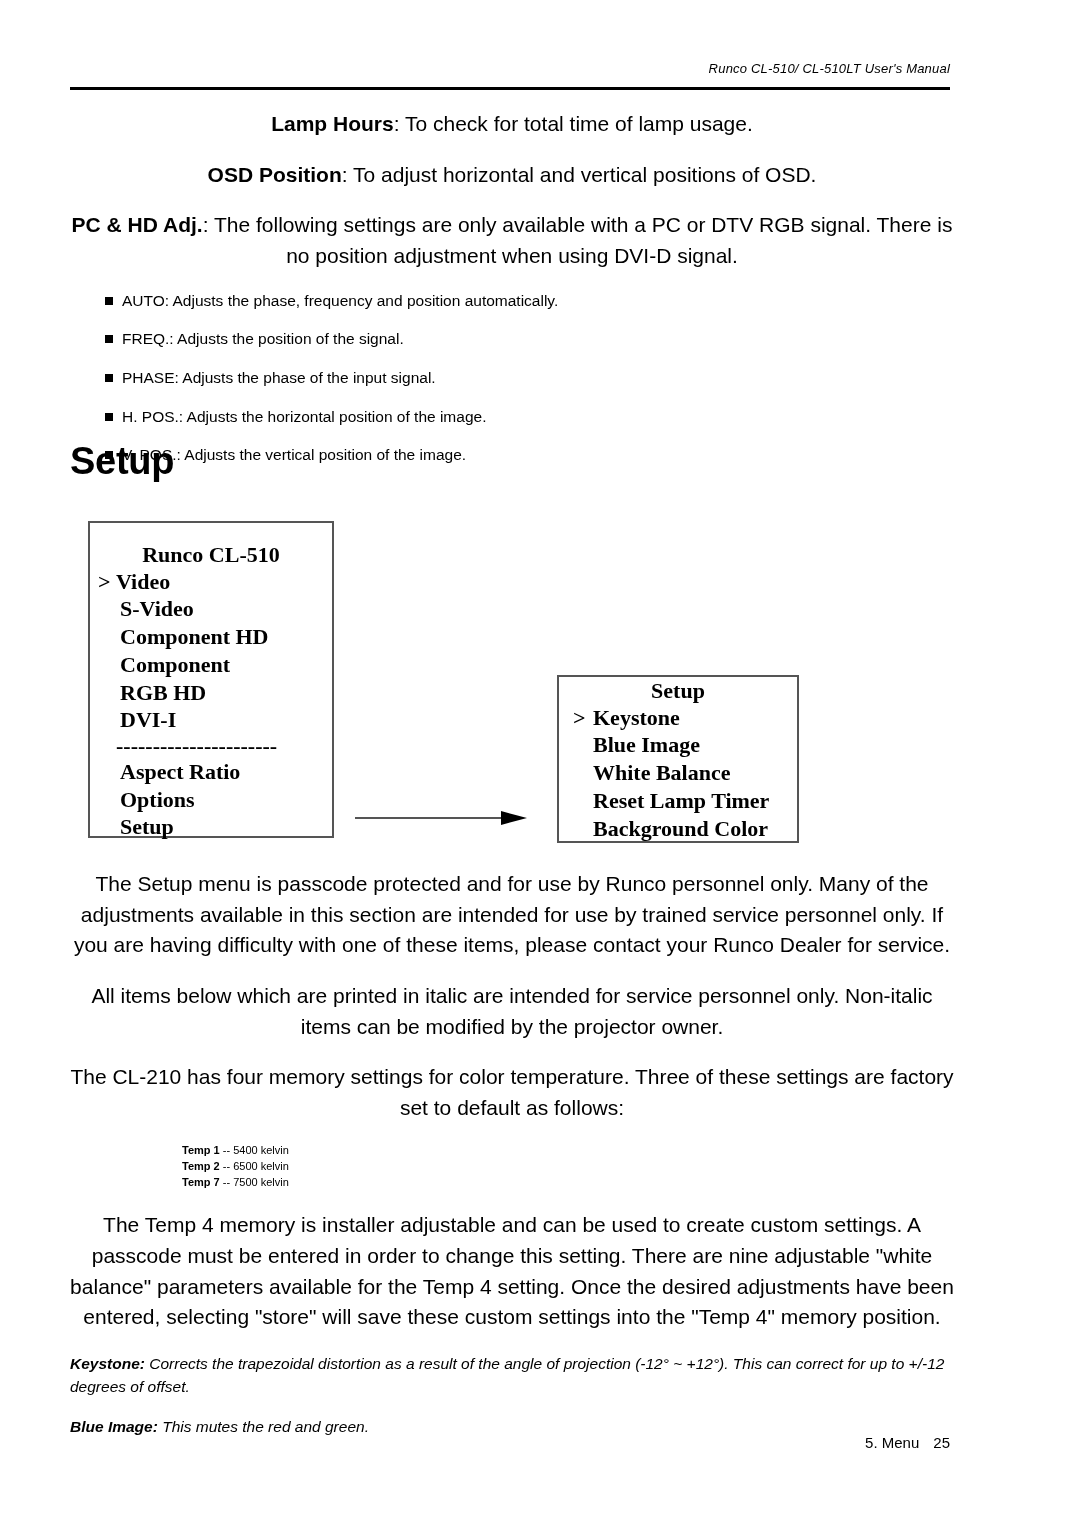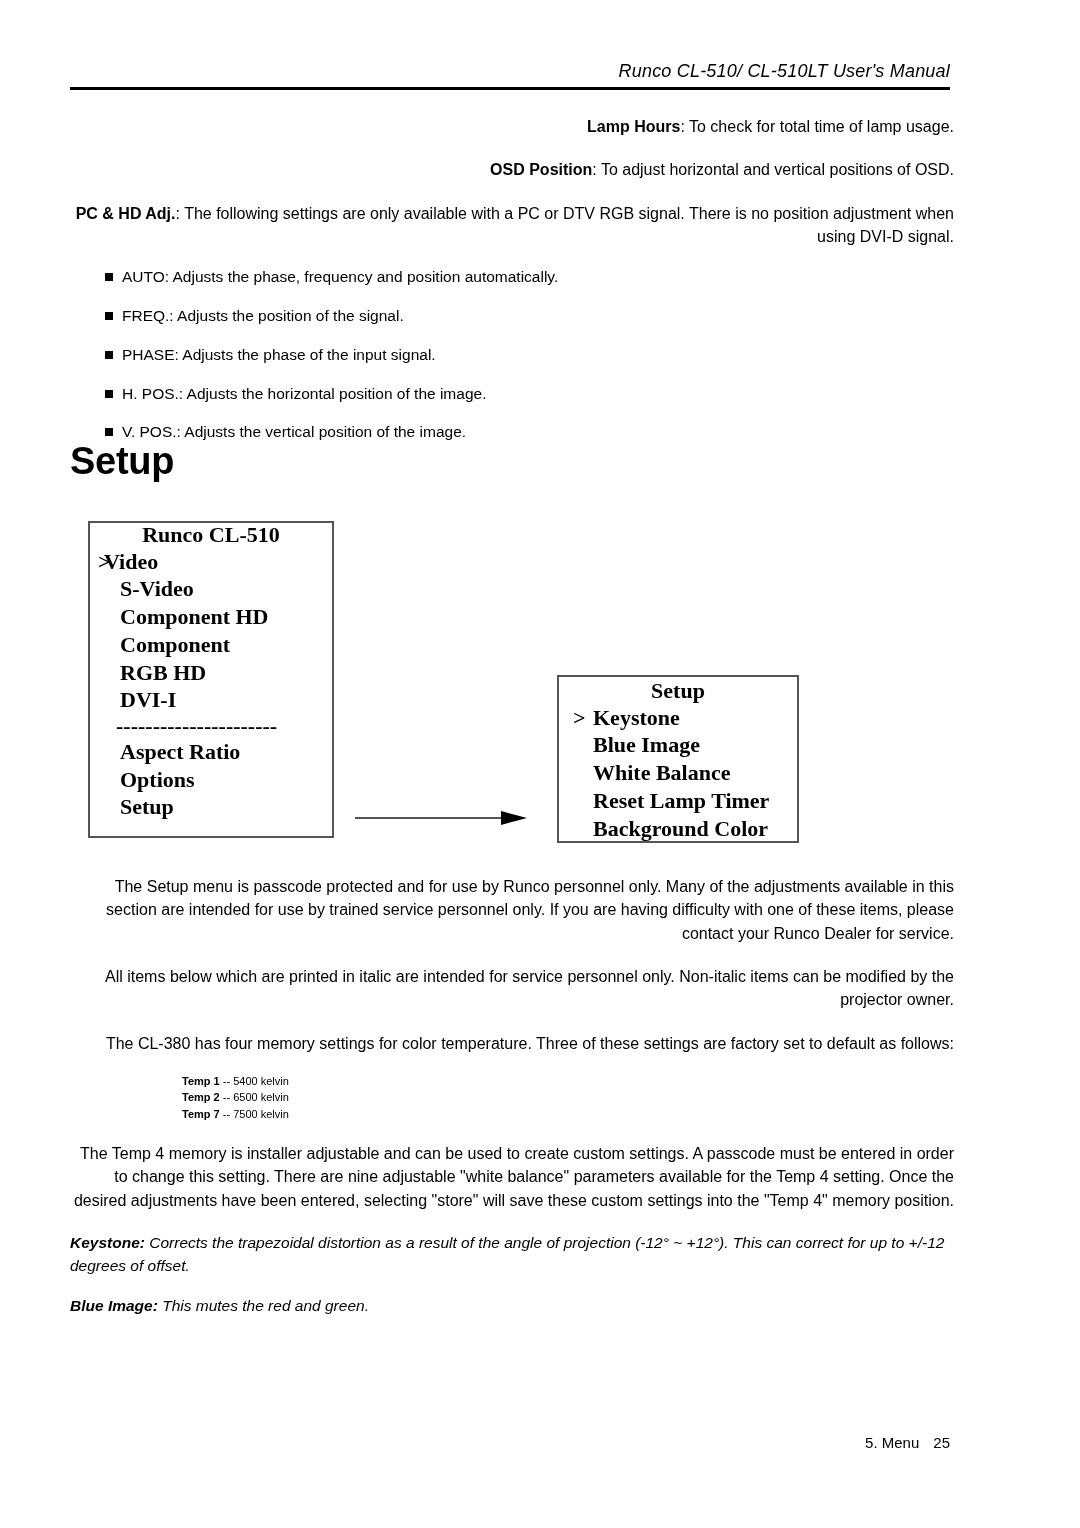--- a/index.html
+++ b/index.html
@@ -23,21 +23,21 @@
     width: 1080px;
     height: 1528px;
     overflow: hidden;
   }
 
   
   .header-title {
     position: absolute;
     top: 61px;
     right: 130px;
-    font-size: 18px;
+    font-size: 13px;
     font-style: italic;
     letter-spacing: 0.2px;
     white-space: nowrap;
   }
   .header-rule {
     position: absolute;
     left: 70px;
     top: 87px;
     width: 880px;
     height: 3px;
@@ -46,24 +46,24 @@
 
   
   .content {
     position: absolute;
     left: 70px;
     top: 106px;
     width: 884px;
   }
 
   p.para {
-    margin: 9px 0 20px 0;
-    font-size: 16px;
+    margin: 3px 0 20px 0;
+    font-size: 21px;
     line-height: 1.46;
-    text-align: right;
+    text-align: center;
   }
   p.para.tight { margin-bottom: 18px; }
   .lead { font-weight: bold; }
 
   
   ul.bullets {
     list-style: none;
     margin: 4px 0 0 0;
     padding: 0;
   }
@@ -114,34 +114,34 @@
   .osd-box.right {
     left: 557px;
     top: 675px;
     width: 242px;
     height: 168px;
   }
   .osd-title {
     text-align: center;
     font-size: 22px;
     line-height: 1.12;
-    padding-top: 0;
+    padding-top: 20px;
   }
   .osd-items {
     padding: 0 0 0 0;
   }
   .osd-item {
     font-size: 22px;
     line-height: 1.26;
     padding-left: 30px;
     position: relative;
     white-space: nowrap;
   }
   .osd-item.selected {
-    padding-left: 14px;
+    padding-left: 26px;
   }
   .osd-item.selected::before {
     content: ">";
     position: absolute;
     left: 8px;
     top: 0;
     font-weight: bold;
   }
   .osd-divider {
     font-size: 22px;
@@ -260,21 +260,21 @@
       <div class="osd-item">Background Color</div>
     </div>
   </div>
 
   <div class="content" style="top:866px;">
 
     <p class="para">The Setup menu is passcode protected and for use by Runco personnel only. Many of the adjustments available in this section are intended for use by trained service personnel only. If you are having difficulty with one of these items, please contact your Runco Dealer for service.</p>
 
     <p class="para">All items below which are printed in italic are intended for service personnel only. Non-italic items can be modified by the projector owner.</p>
 
-    <p class="para tight">The CL-380 has four memory settings for color temperature. Three of these settings are factory set to default as follows:</p>
+    <p class="para tight">The CL-210 has four memory settings for color temperature. Three of these settings are factory set to default as follows:</p>
 
     <ul class="temp-list">
       <li><b>Temp 1</b><span> -- 5400 kelvin</span></li>
       <li><b>Temp 2</b><span> -- 6500 kelvin</span></li>
       <li><b>Temp 7</b><span> -- 7500 kelvin</span></li>
     </ul>
 
     <p class="para">The Temp 4 memory is installer adjustable and can be used to create custom settings. A passcode must be entered in order to change this setting. There are nine adjustable "white balance" parameters available for the Temp 4 setting. Once the desired adjustments have been entered, selecting "store" will save these custom settings into the "Temp 4" memory position.</p>
 
     <p class="italic-note"><span class="lead-i">Keystone:</span><span> Corrects the trapezoidal distortion as a result of the angle of projection (-12° ~ +12°). This can correct for up to +/-12 degrees of offset.</span></p>

